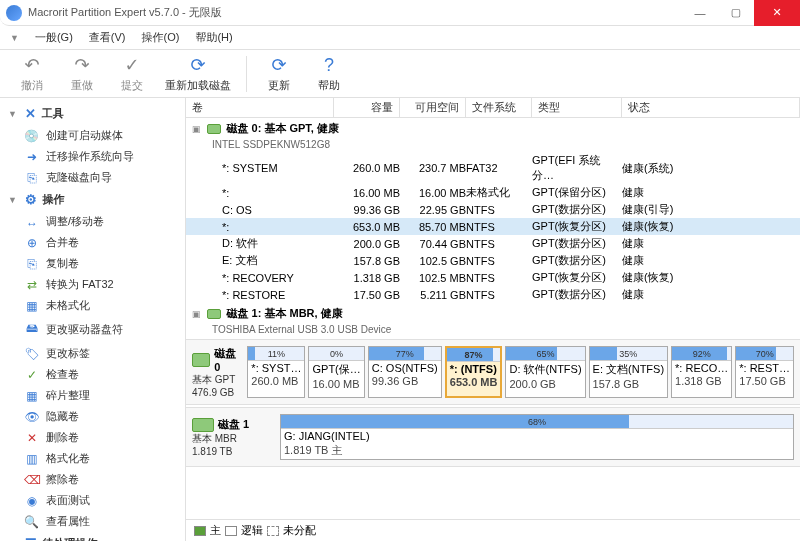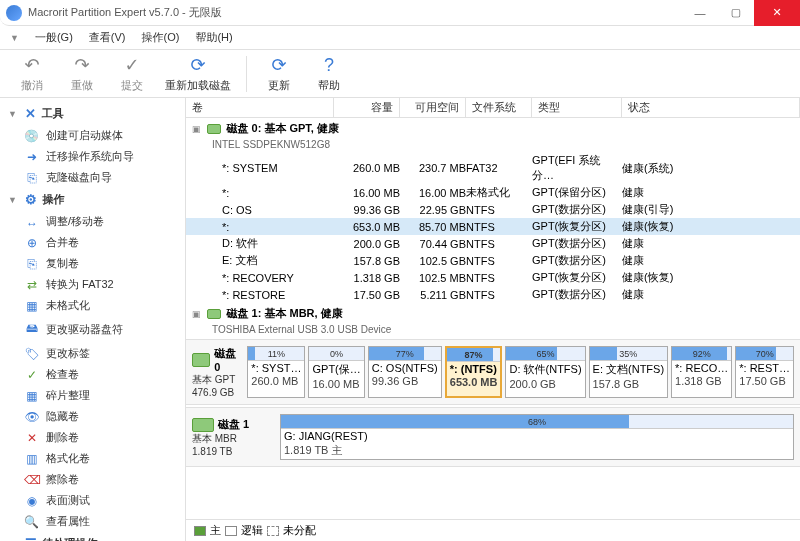--- a/index.html
+++ b/index.html
@@ -374,21 +374,21 @@
             </div>
       <div class="row2">基本 MBR</div>
             <div class="row2">1.819 TB</div>
     </div>
           <div class="dmparts">
             <div class="pbox" style="flex:1">
       <div class="pbar-wrap">
                 <div class="pbar" style="width:68%"></div>
                 <div class="ppct">68%</div>
               </div>
-      <div class="pname">G: JIANG(REST)</div>
+      <div class="pname">G: JIANG(INTEL)</div>
               <div class="psize">1.819 TB 主</div>
             </div>
           </div>
         </div>
       </div>
 
     <div class="legend">
       <span class="lg p"></span>
         <span>主</span>
       <span class="lg l"></span>

